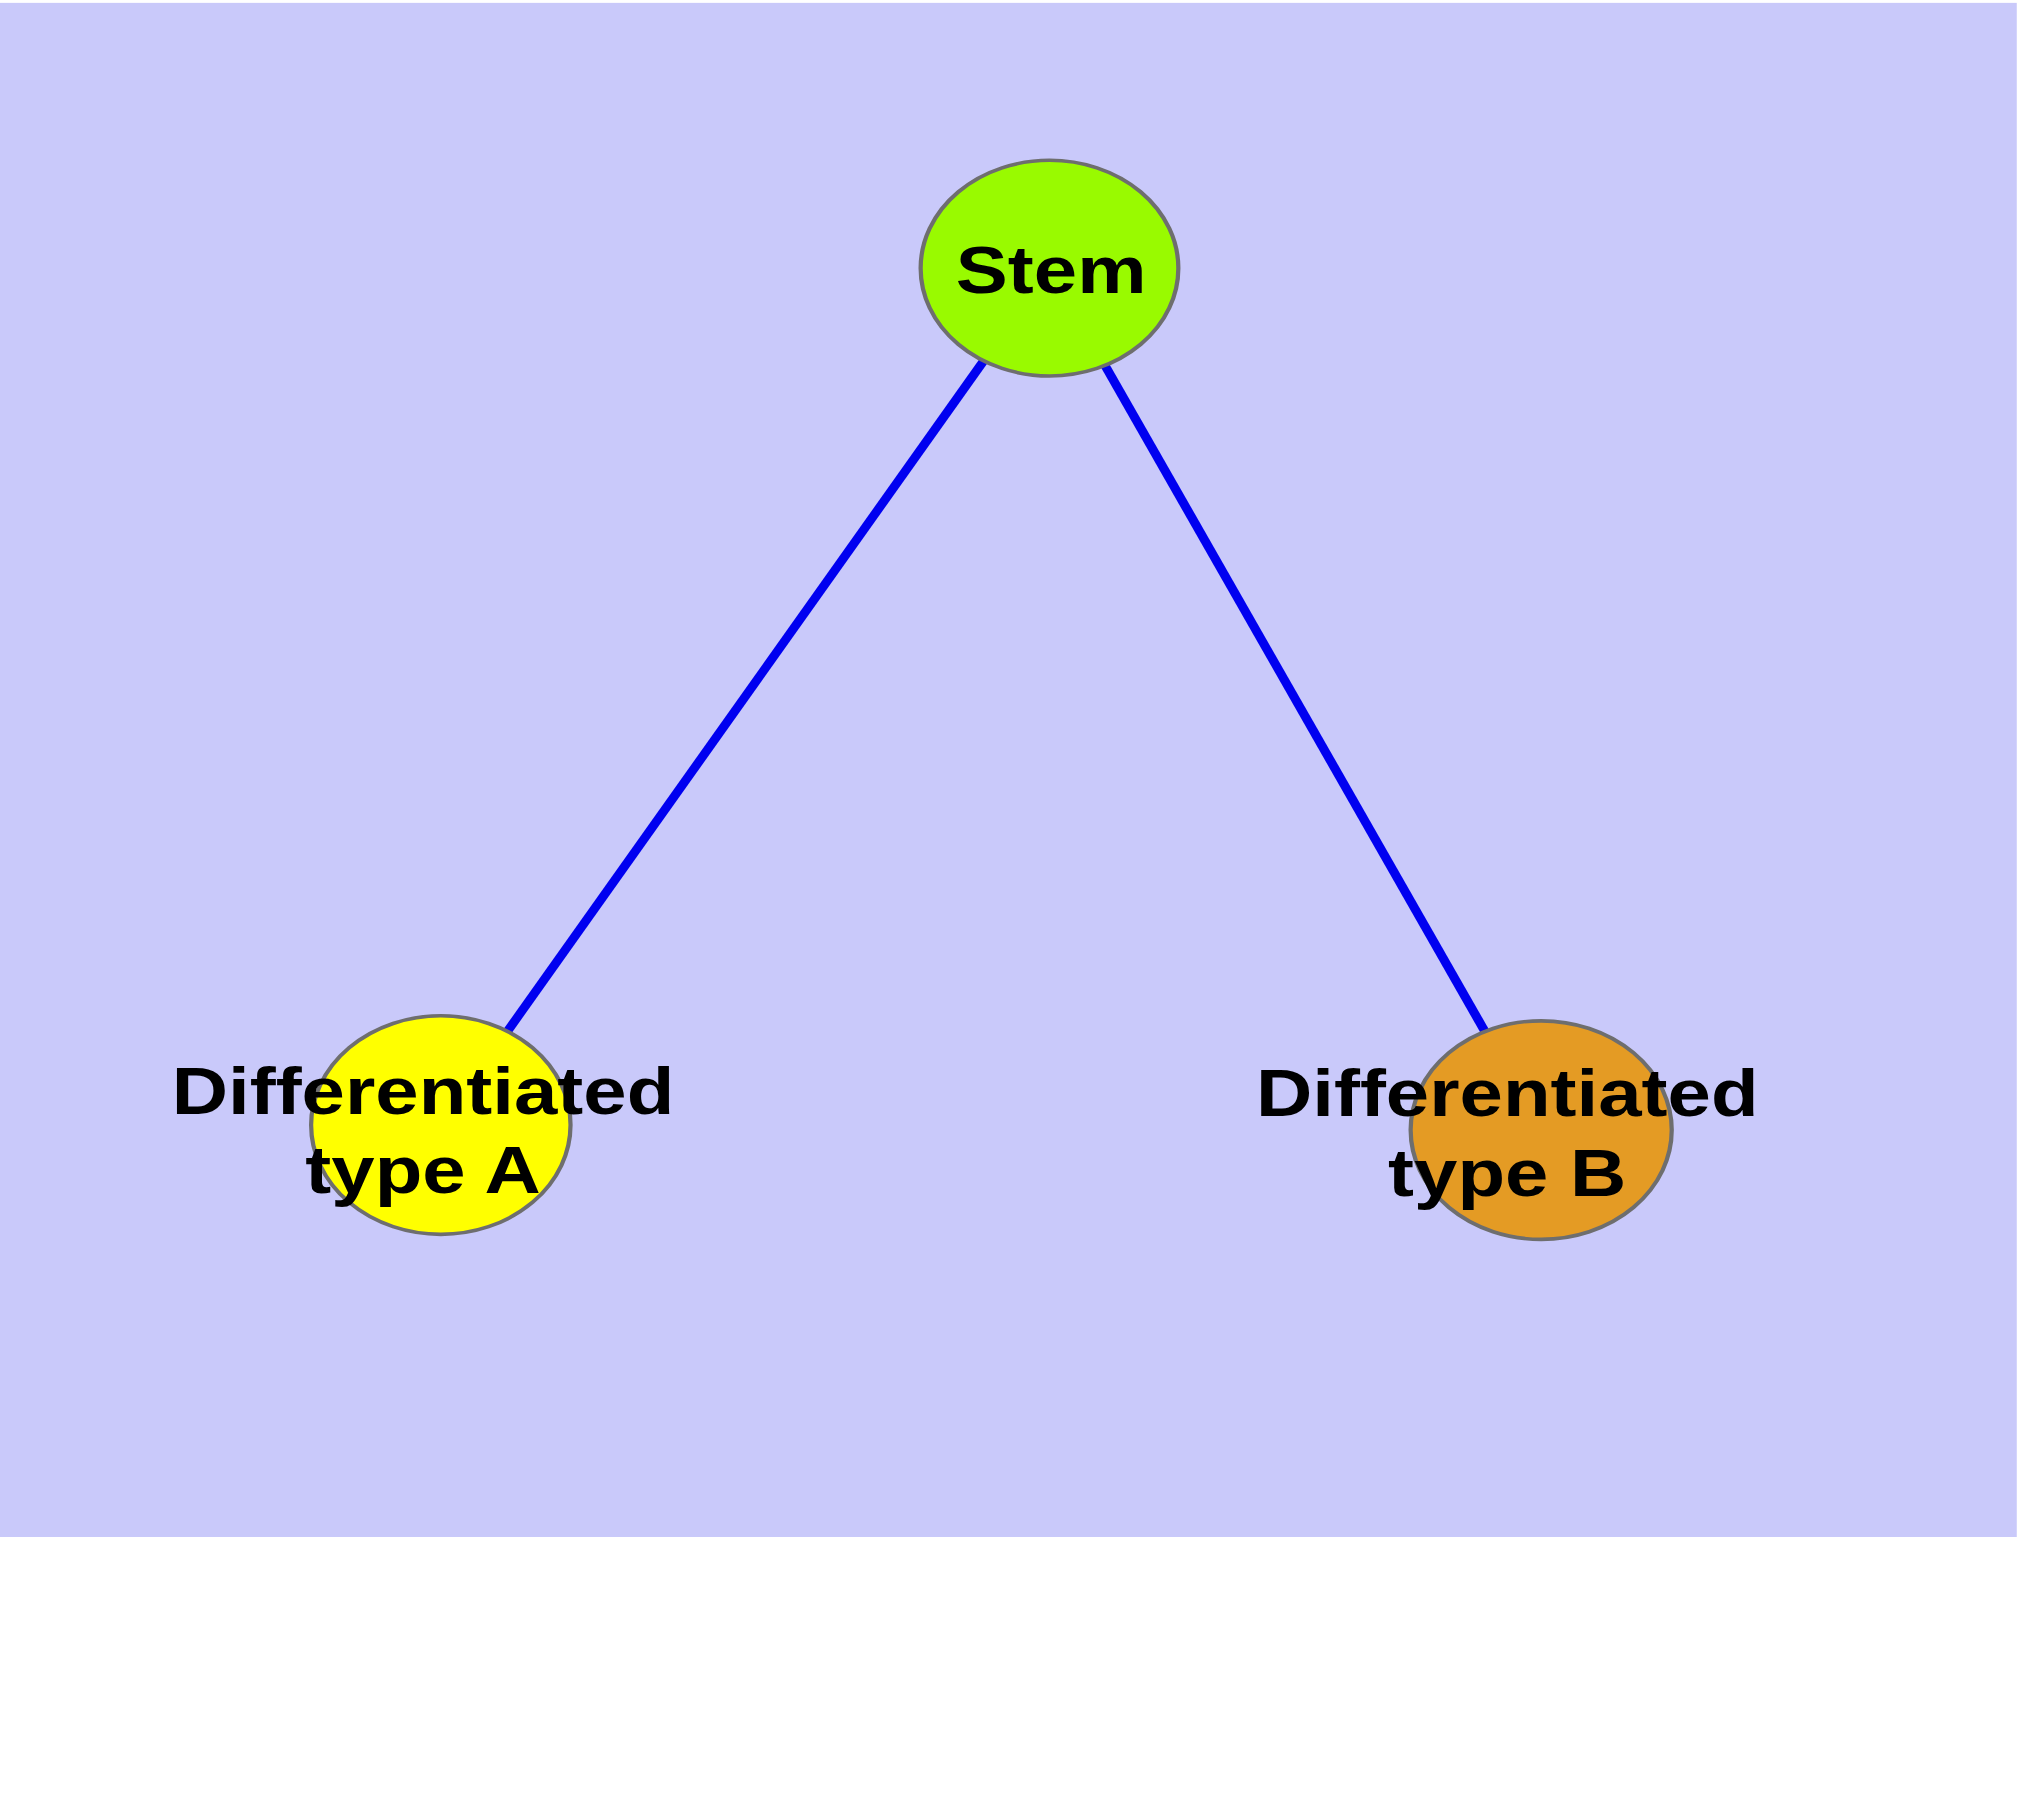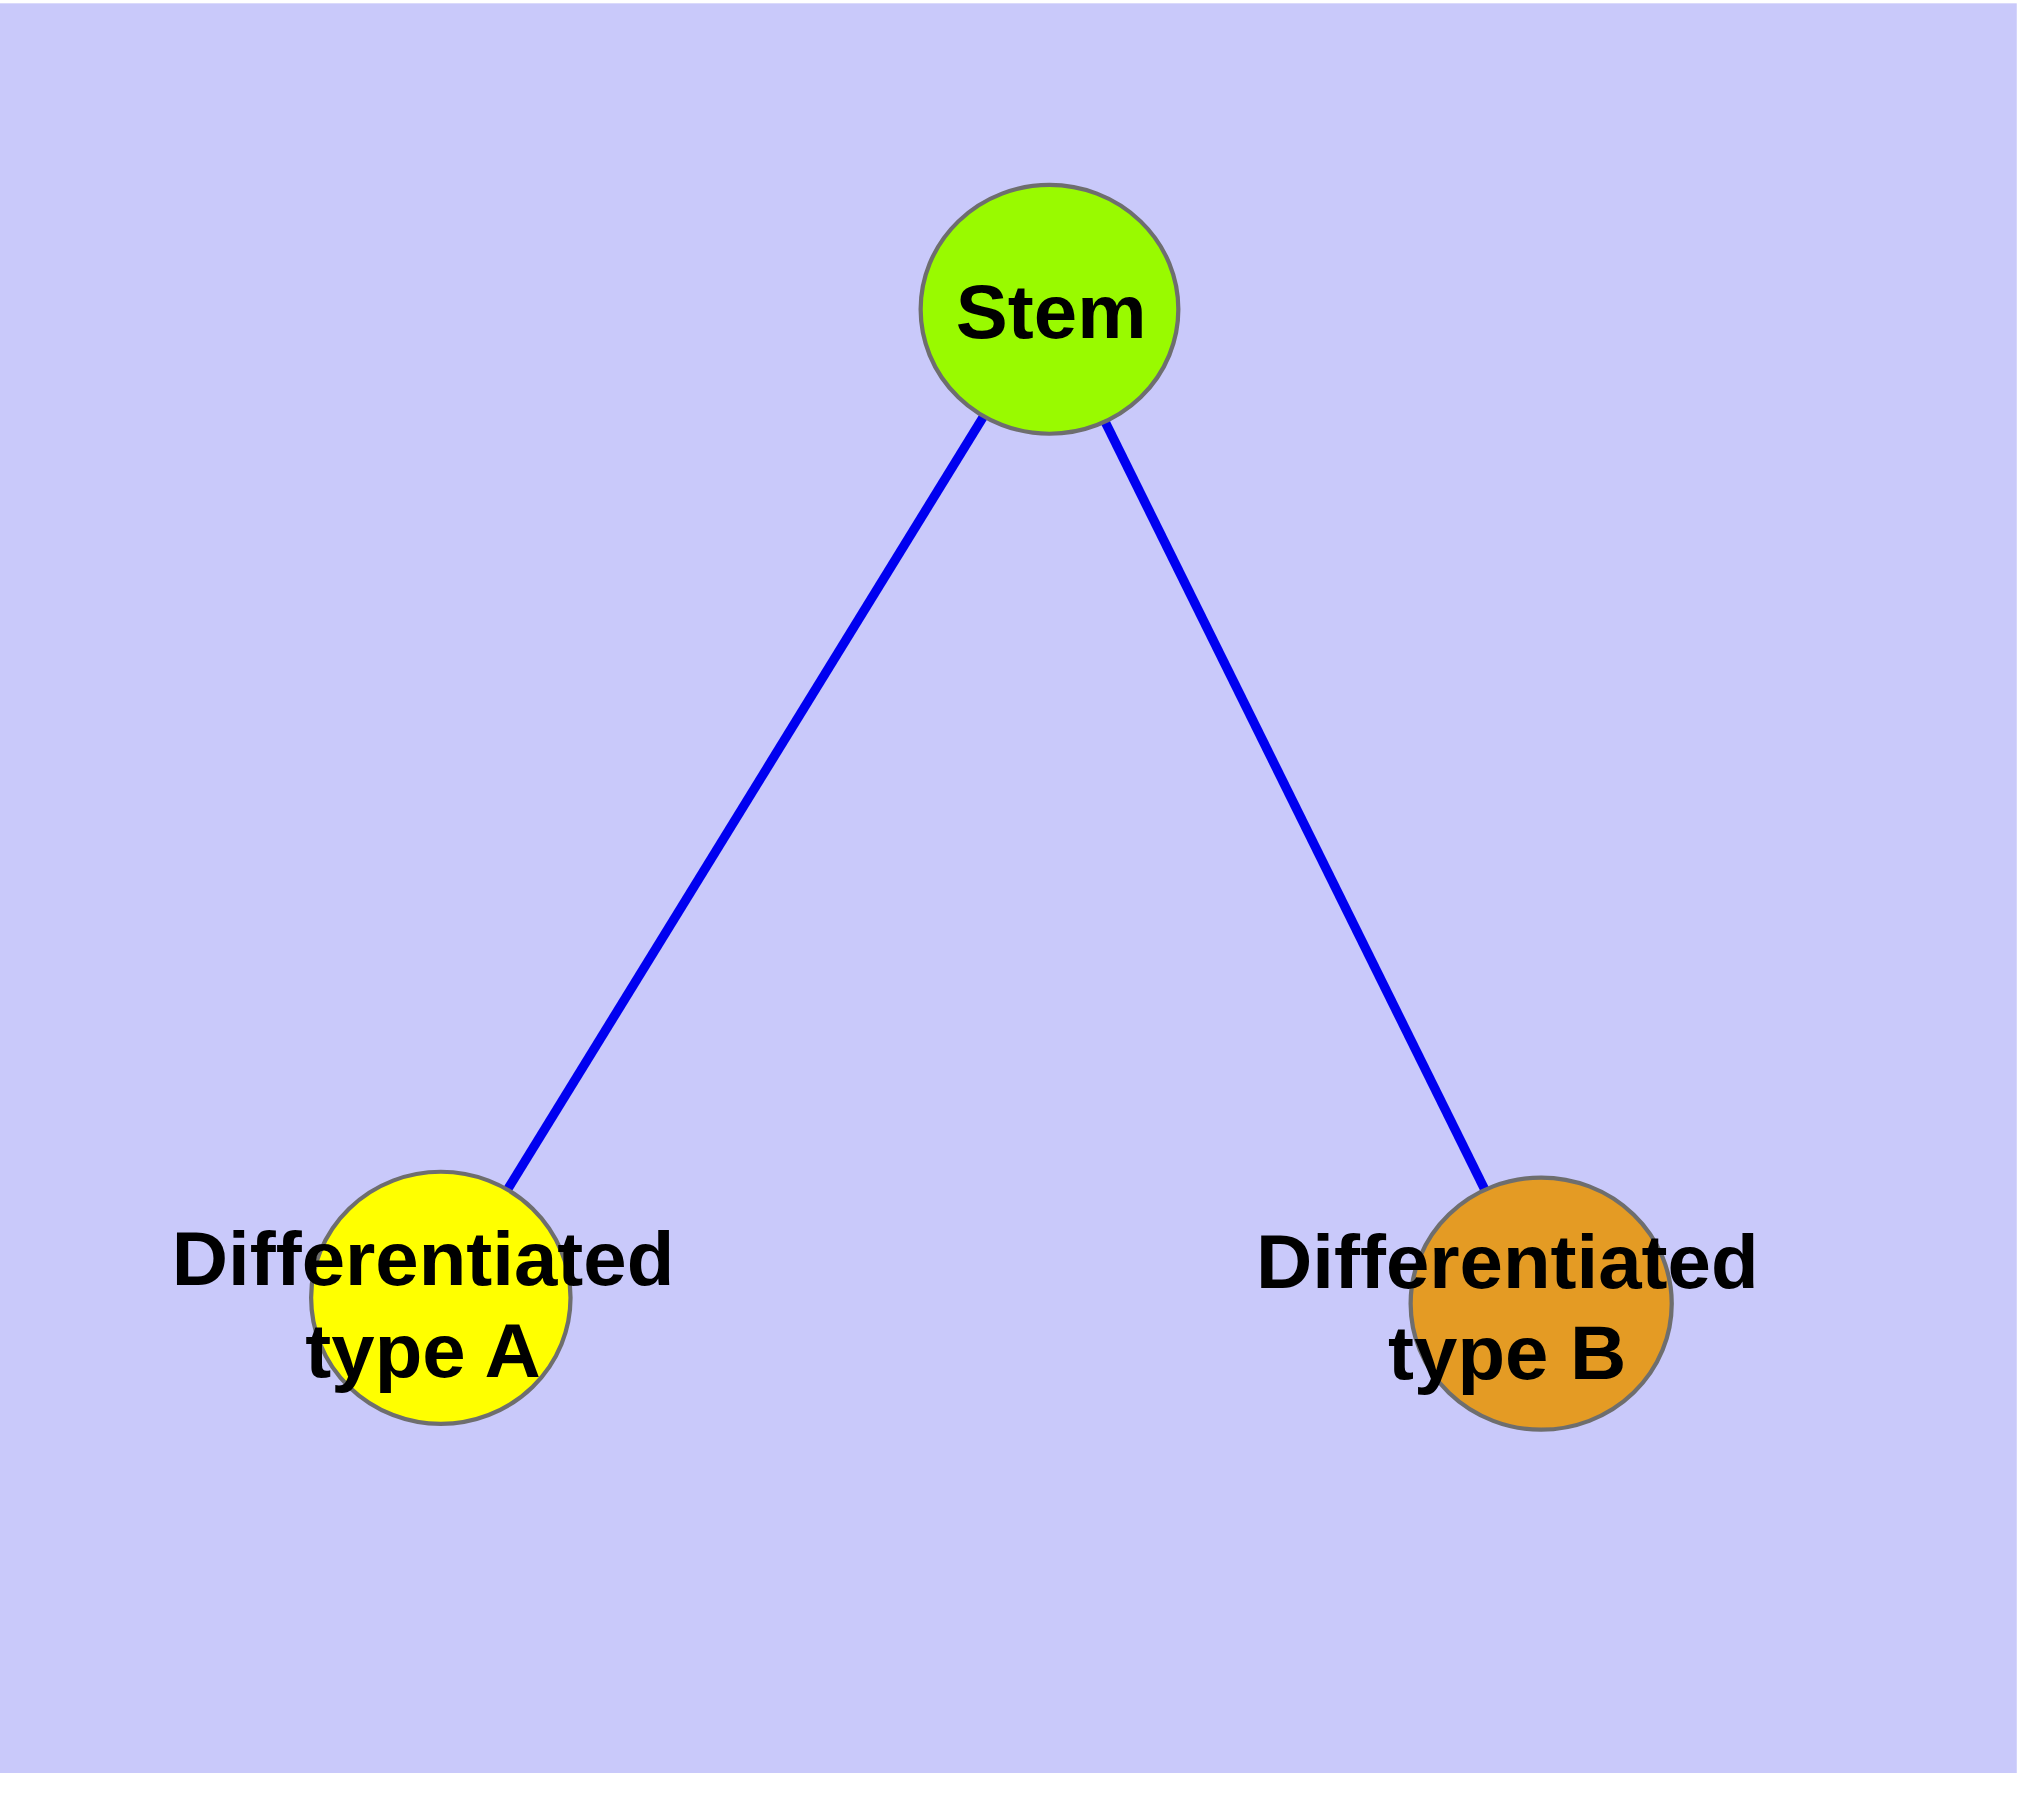--- a/index.html
+++ b/index.html
@@ -3,21 +3,21 @@
 <meta charset="utf-8">
 <style>
   html, body {
     margin: 0;
     padding: 0;
     background: #ffffff;
     overflow: hidden;
   }
   .canvas-wrap {
     width: 2021px;
-    height: 1773px;
+    height: 1537px;
     position: relative;
   }
   svg {
     display: block;
     width: 100%;
     height: 100%;
   }
   text.node-label {
     font-family: "Liberation Sans", "DejaVu Sans", sans-serif;
     font-weight: bold;

